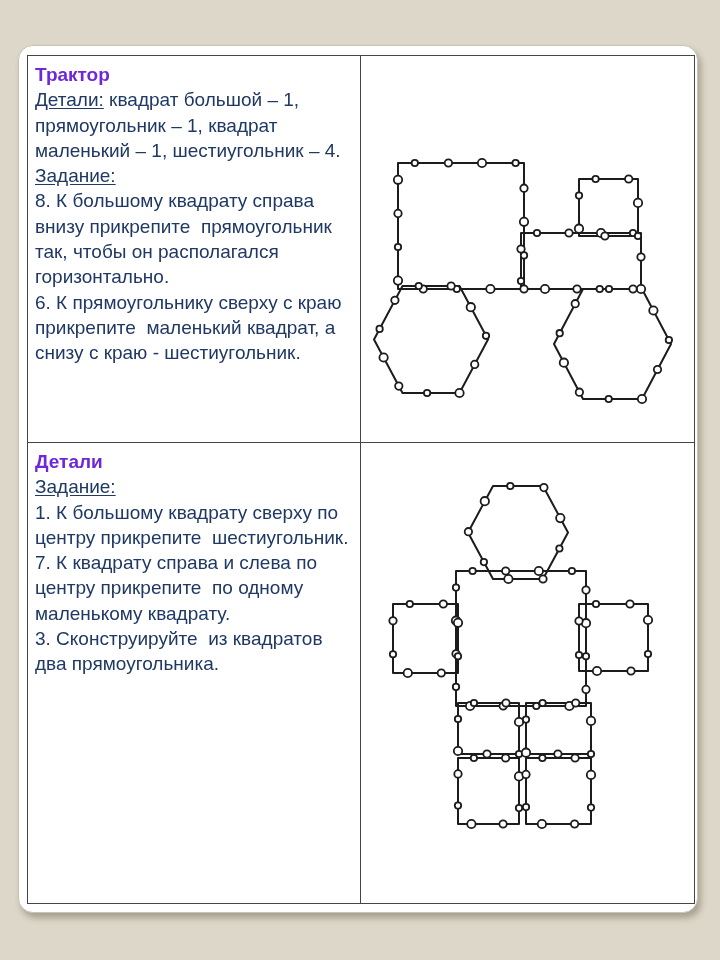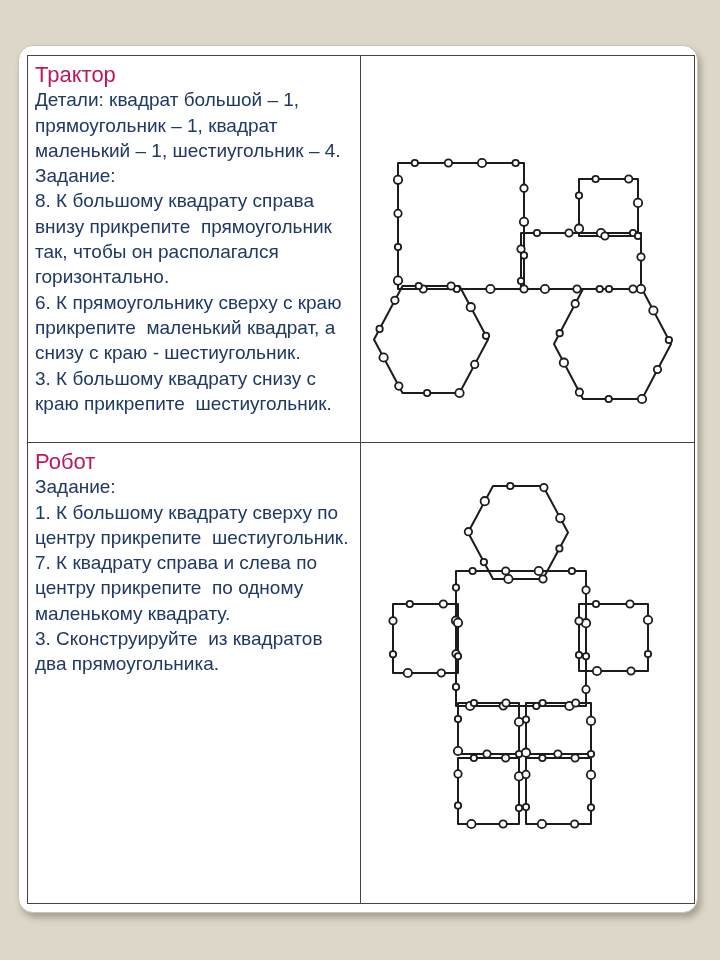--- a/index.html
+++ b/index.html
@@ -28,41 +28,40 @@
   }
   .cell.col1{border-right:1.5px solid #454545;}
   .cell.row1{border-bottom:1.5px solid #454545;}
   .text-cell{
     padding:6px 4px 0 7px;
     color:#1f3864;
     font-size:19px;line-height:25.3px;
   }
   .text-cell p{margin:0;white-space:pre-wrap;}
   .row-title{
-    color:#be185d;font-weight:normal;margin:0;
-    font-size:22px;line-height:25.3px;
-  }
-  .ulabel{text-underline-offset:2px;}
+    color:#6d28d9;font-weight:bold;margin:0;
+    font-size:19px;line-height:25.3px;
+  }
+  .ulabel{text-decoration:underline;text-underline-offset:2px;}
   .figure-cell svg{display:block;}
   .lace{fill:none;stroke:#1c1c1c;stroke-width:2;stroke-linejoin:round;}
   .lace-hole{fill:#ffffff;stroke:#1c1c1c;stroke-width:1.8;}
 </style>
 </head>
 <body>
 
 <div class="slide-card">
   <div class="worksheet-table">
 
     <div class="cell col1 row1 text-cell">
       <p class="row-title">Трактор</p>
       <p><span class="ulabel">Детали:</span><span> квадрат большой – 1, прямоугольник – 1, квадрат маленький – 1, шестиугольник – 4.</span></p>
       <p><span class="ulabel">Задание:</span></p>
       <p class="task">8. К большому квадрату справа внизу прикрепите  прямоугольник так, чтобы он располагался горизонтально.</p>
       <p class="task">6. К прямоугольнику сверху с краю прикрепите  маленький квадрат, а снизу с краю - шестиугольник.</p>
-      <p class="task">3. К большому квадрату снизу с краю прикрепите  шестиугольник.</p>
     </div>
 
     <div class="cell row1 figure-cell">
       <svg width="333" height="385" viewBox="0 0 333 385">
         <path class="lace" d="M37,107 h126 v126 h-126 Z"></path>
         <path class="lace" d="M160,177 h120 v56 h-120 Z"></path>
         <path class="lace" d="M218,123 h59 v57 h-59 Z"></path>
         <path class="lace" d="M41.5,230 L98.5,230 L127,283.5 L98.5,337 L41.5,337 L13,283.5 Z"></path>
         <path class="lace" d="M222,233 L281,233 L310,288 L281,343 L222,343 L193,288 Z"></path>
       <circle cx="53.8" cy="107.0" r="3.2" class="lace-hole"></circle>
@@ -117,21 +116,21 @@
           <circle cx="281.0" cy="343.0" r="4.2" class="lace-hole"></circle>
           <circle cx="247.7" cy="343.0" r="3.2" class="lace-hole"></circle>
           <circle cx="218.4" cy="336.2" r="3.7" class="lace-hole"></circle>
           <circle cx="202.9" cy="306.7" r="4.2" class="lace-hole"></circle>
           <circle cx="198.7" cy="277.2" r="3.2" class="lace-hole"></circle>
           <circle cx="214.2" cy="247.7" r="3.7" class="lace-hole"></circle>
         </svg>
     </div>
 
     <div class="cell col1 text-cell">
-      <p class="row-title">Робот</p>
+      <p class="row-title">Детали</p>
       <p><span class="ulabel">Задание:</span></p>
       <p class="task">1. К большому квадрату сверху по центру прикрепите  шестиугольник.</p>
       <p class="task">7. К квадрату справа и слева по центру прикрепите  по одному маленькому квадрату.</p>
       <p class="task">3. Сконструируйте  из квадратов два прямоугольника.</p>
     </div>
 
     <div class="cell figure-cell">
       <svg width="333" height="458" viewBox="0 0 333 458">
         <path class="lace" d="M132,43 L182,43 L207,89.5 L182,136 L132,136 L107,89.5 Z"></path>
         <path class="lace" d="M95,128 h130 v135 h-130 Z"></path>

